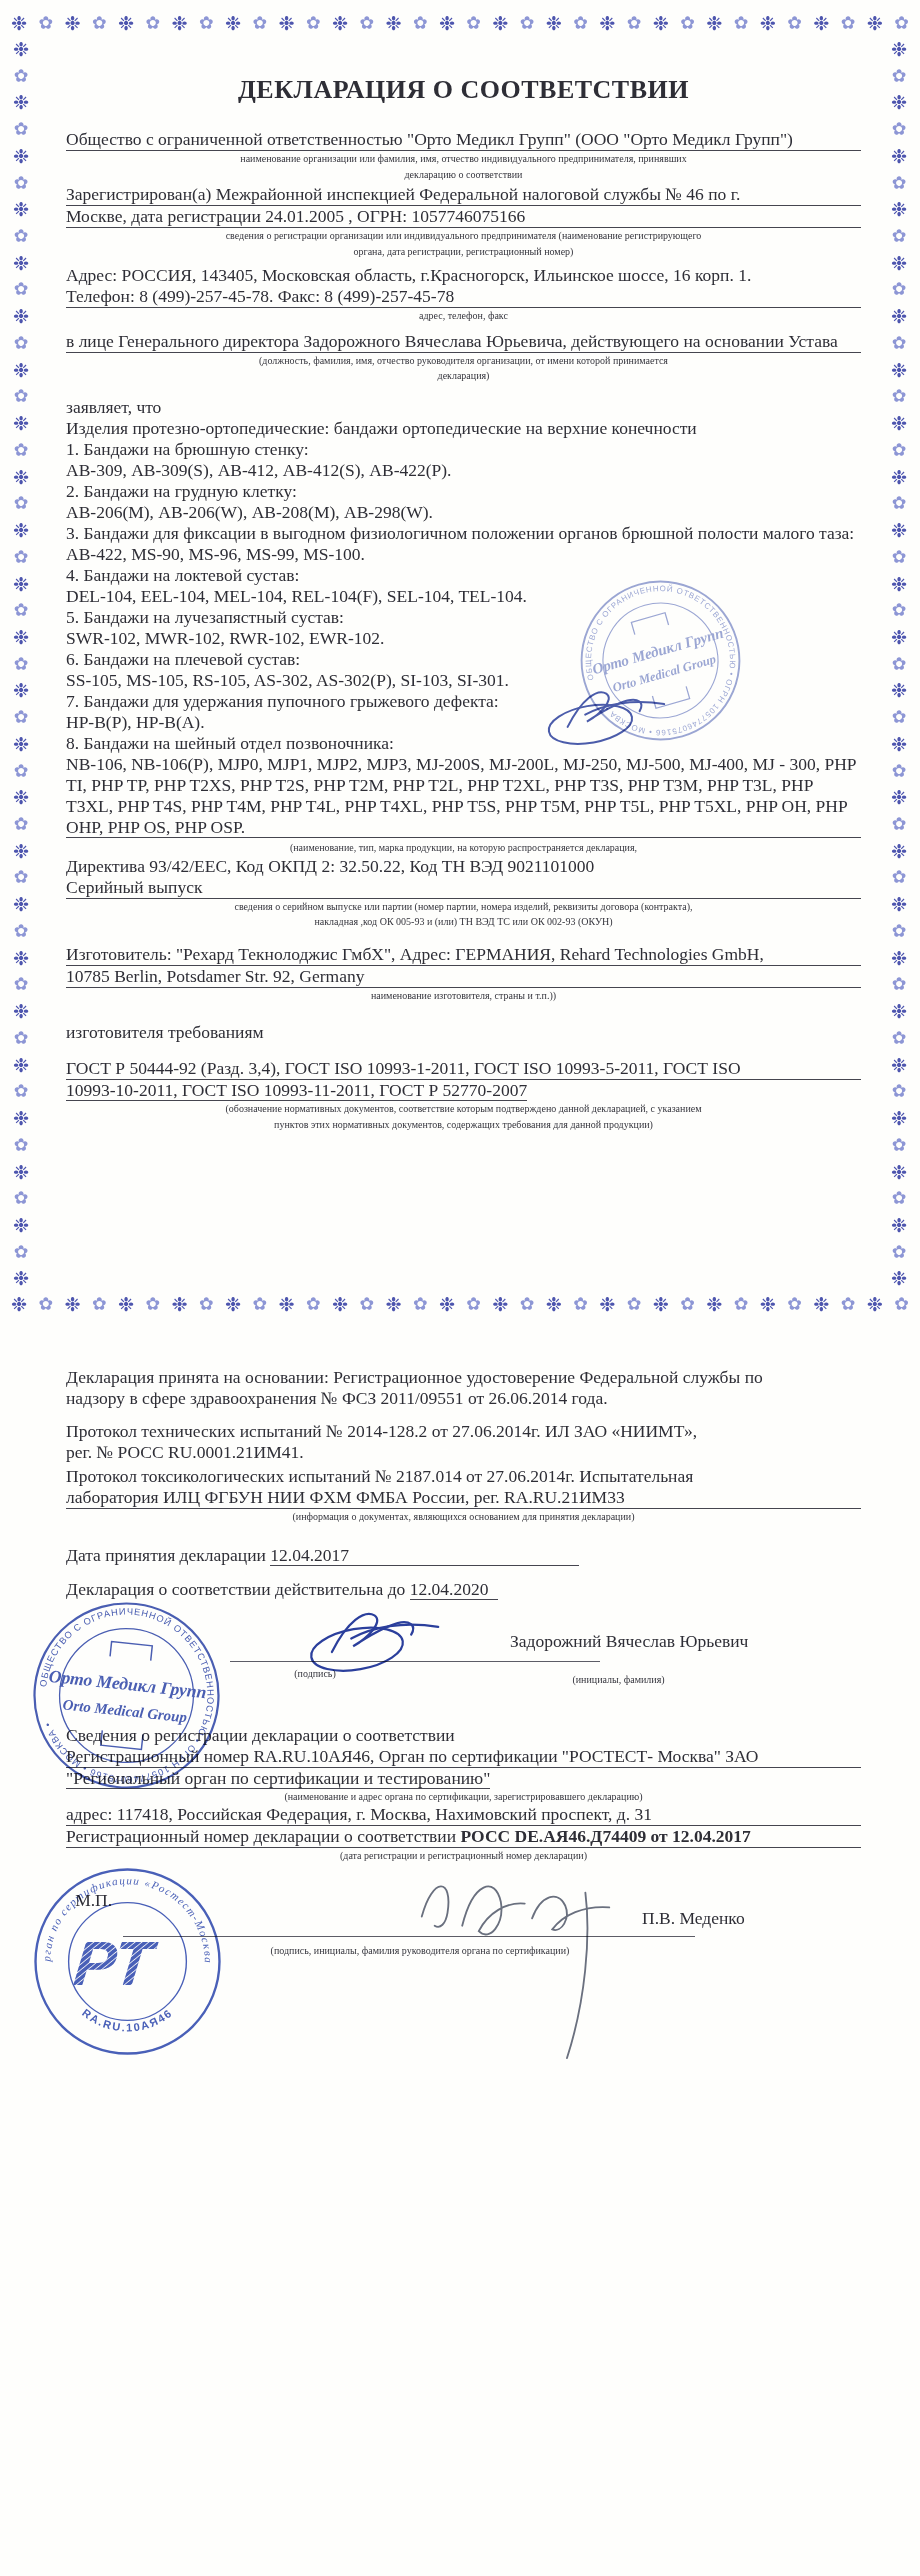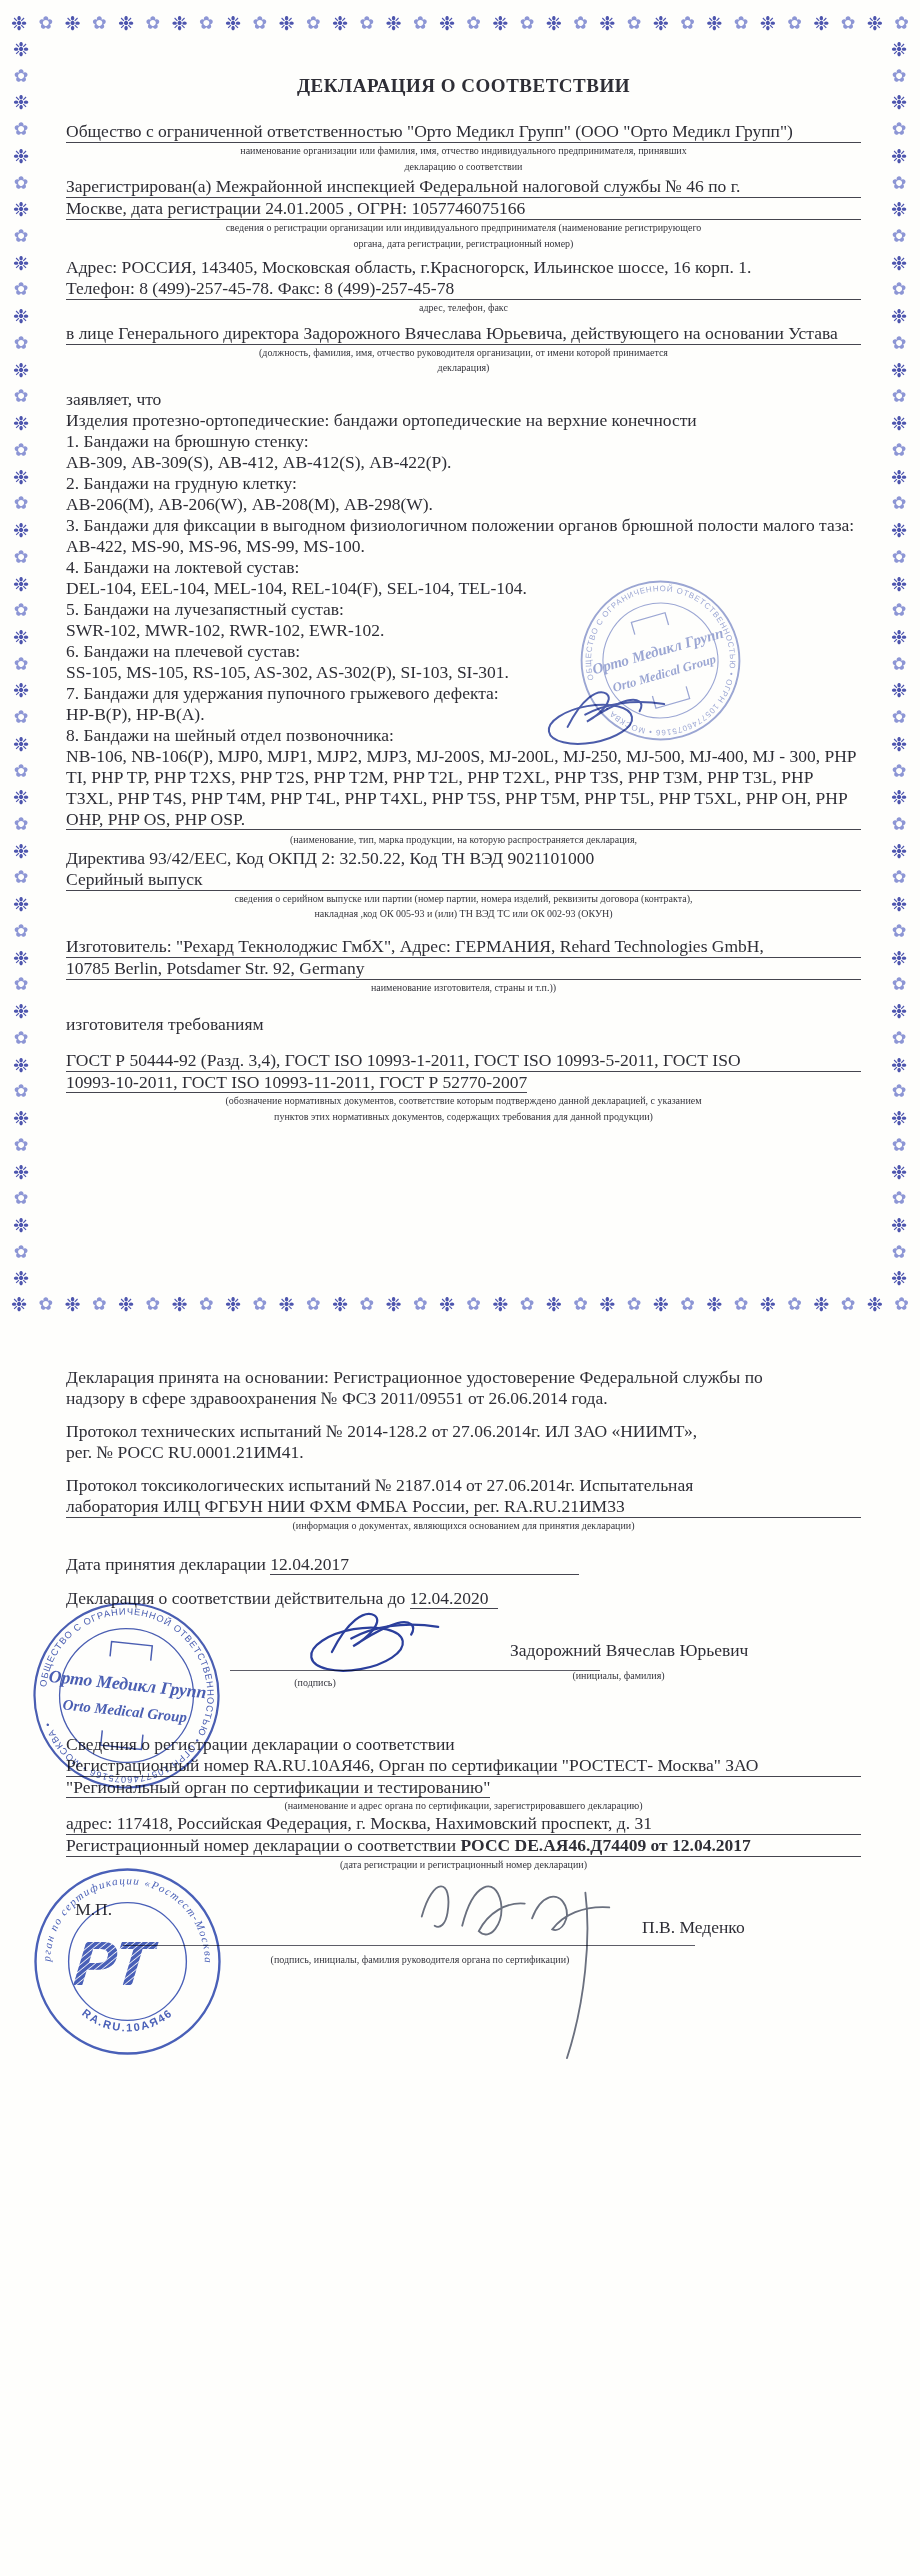--- a/index.html
+++ b/index.html
@@ -13,21 +13,21 @@
   .orn span{font-family:"DejaVu Sans",sans-serif;line-height:1;}
   .orn .orn-a{color:#4d55ae;font-size:19.3px;}
   .orn .orn-b{color:#8d96d5;font-size:17.5px;}
   .orn-top{left:11px;top:11px;width:898px;height:26px;align-items:center;}
   .orn-bottom{left:11px;top:1292px;width:898px;height:26px;align-items:center;}
   .orn-left{left:9.2px;top:40px;width:24px;height:1249px;flex-direction:column;align-items:center;}
   .orn-right{left:887px;top:40px;width:24px;height:1249px;flex-direction:column;align-items:center;}
   
   .content1{position:absolute;left:66px;right:59px;top:55px;}
   .content2{position:absolute;left:66px;right:59px;top:1367px;}
-  .title{text-align:center;font-size:19px;font-weight:bold;letter-spacing:0.5px;margin-top:20px;}
+  .title{text-align:center;font-size:26px;font-weight:bold;letter-spacing:0.5px;margin-top:20px;}
   .ln{font-size:17.5px;line-height:21px;}
   .u{border-bottom:0.9px solid #45454f;}
   .cap{font-size:10px;line-height:15.6px;text-align:center;color:#35353d;}
   .rule{border-top:0.9px solid #45454f;height:0;margin-top:-0.9px;}
   .b{font-weight:bold;}
   
   .stamp{position:absolute;mix-blend-mode:multiply;pointer-events:none;}
   .sig{position:absolute;mix-blend-mode:multiply;pointer-events:none;}
   .relblock{position:relative;}
   .abs{position:absolute;}
@@ -266,38 +266,38 @@
   <div class="ln"><span class="u">10993-10-2011, ГОСТ  ISO 10993-11-2011, ГОСТ Р 52770-2007</span></div>
   <div class="cap">(обозначение нормативных документов, соответствие которым подтверждено данной декларацией, с указанием</div>
   <div class="cap">пунктов этих нормативных документов, содержащих требования для данной продукции)</div>
 </div>
 
 <div class="content2">
   <div class="ln">Декларация принята на основании: Регистрационное удостоверение Федеральной службы по</div>
   <div class="ln">надзору в сфере здравоохранения № ФСЗ 2011/09551 от 26.06.2014 года.</div>
   <div class="ln" style="margin-top:12px;">Протокол  технических испытаний № 2014-128.2 от 27.06.2014г. ИЛ ЗАО «НИИМТ»,</div>
   <div class="ln">рег. № РОСС RU.0001.21ИМ41.</div>
-  <div class="ln" style="margin-top:12px;">Протокол токсикологических испытаний № 2187.014 от 27.06.2014г. Испытательная</div>
+  <div class="ln" style="margin-top:3px;">Протокол токсикологических испытаний № 2187.014 от 27.06.2014г. Испытательная</div>
   <div class="ln u">лаборатория ИЛЦ ФГБУН НИИ ФХМ ФМБА России, рег. RA.RU.21ИМ33</div>
   <div class="cap">(информация о документах, являющихся основанием для принятия декларации)</div>
 
   <div class="ln" style="margin-top:20px;">
     <span>Дата принятия декларации</span>
     <span class="u" style="padding-right:230px;text-align:right;">12.04.2017</span>
   </div>
   <div class="ln" style="margin-top:13px;">
     <span>Декларация о соответствии действительна до</span>
     <span class="u" style="padding-right:9.2px;">12.04.2020</span>
   </div>
 
   <div class="relblock" style="height:125px;">
     <div class="abs hline" style="left:164px;top:61px;width:370px;"></div>
     <div class="abs cap" style="left:180px;top:66px;width:138px;">(подпись)</div>
     <div class="abs ln" style="left:444px;top:31px;">Задорожний Вячеслав Юрьевич</div>
-    <div class="abs cap" style="left:465px;top:59px;width:175px;">(инициалы, фамилия)</div>
+    <div class="abs cap" style="left:465px;top:72px;width:175px;">(инициалы, фамилия)</div>
   </div>
 
   <div class="ln">Сведения о регистрации декларации о соответствии</div>
   <div class="ln u">Регистрационный номер RA.RU.10АЯ46, Орган по сертификации "РОСТЕСТ- Москва" ЗАО</div>
   <div class="ln"><span class="u">"Региональный орган по сертификации и тестированию"</span></div>
   <div class="cap">(наименование и адрес органа по сертификации, зарегистрировавшего декларацию)</div>
   <div class="ln u">адрес: 117418, Российская Федерация, г. Москва, Нахимовский проспект, д. 31</div>
   <div class="ln u">
     <span>Регистрационный номер декларации о соответствии </span><span class="b">РОСС DE.АЯ46.Д74409 от 12.04.2017</span>
   </div>

